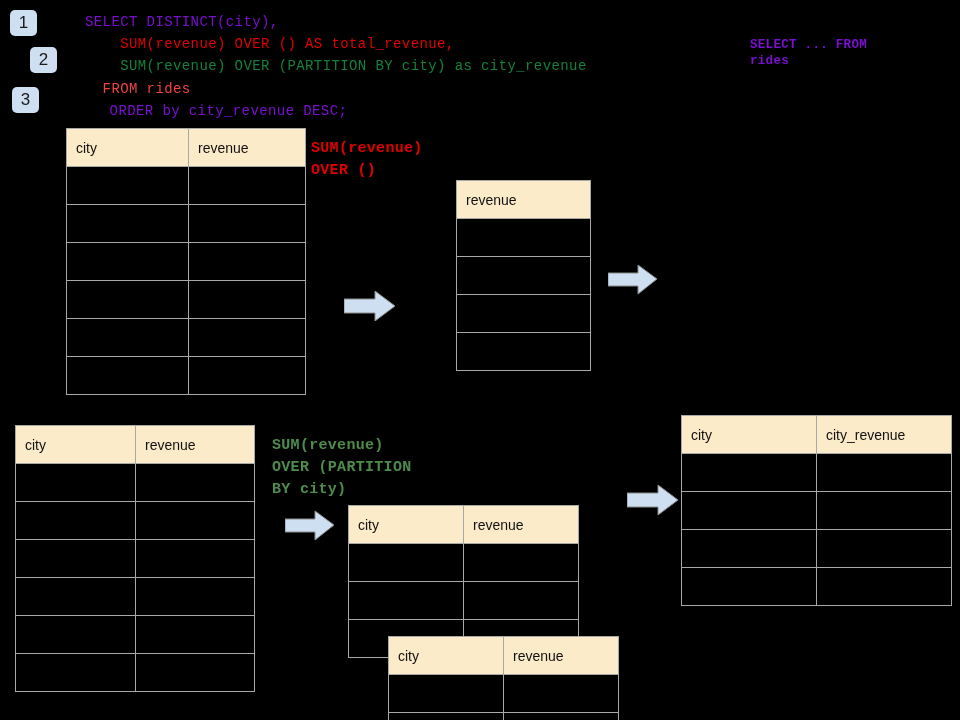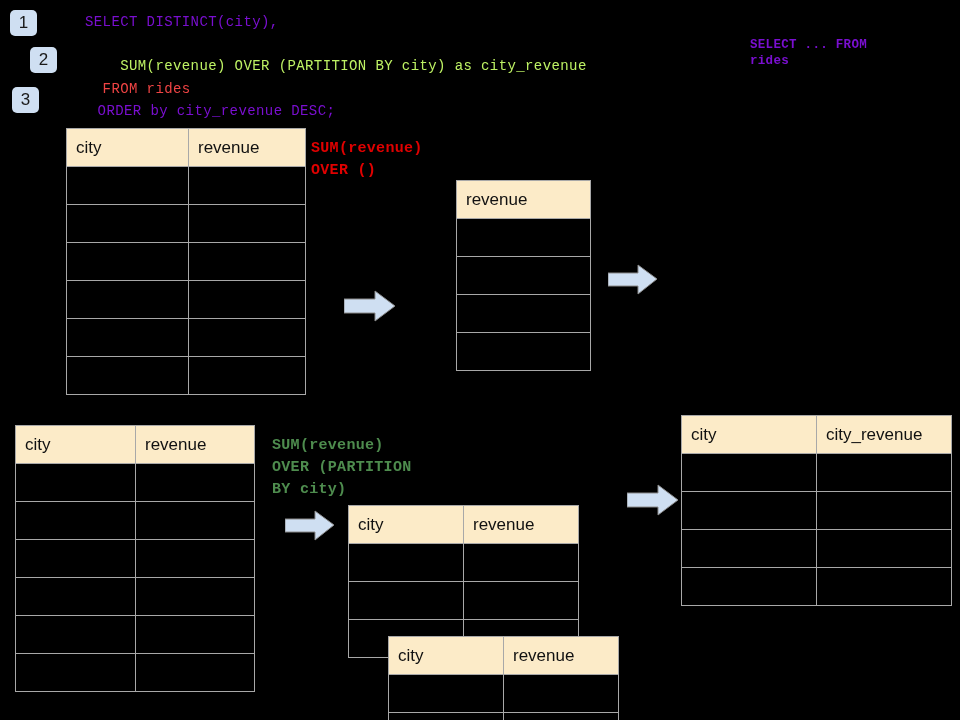--- a/index.html
+++ b/index.html
@@ -42,21 +42,21 @@
     position: absolute;
     font-family: "Liberation Mono", "DejaVu Sans Mono", monospace;
     font-weight: normal;
     font-size: 14px;
     line-height: 21.5px;
     white-space: pre;
     letter-spacing: 0.4px;
   }
   .sql-l1 { color: #7a0fd0; }
   .sql-l2 { color: #e00000; }
-  .sql-l3 { color: #bef264; }
+  .sql-l3 { color: #15803d; }
   .sql-l4 { color: #ef4444; }
   .sql-l5 { color: #7a0fd0; }
 
   .sidenote {
     position: absolute;
     font-family: "Liberation Mono", "DejaVu Sans Mono", monospace;
     font-weight: bold;
     font-size: 12.5px;
     line-height: 16px;
     color: #7a0fd0;
@@ -89,21 +89,21 @@
     margin: 0;
     background: #000000;
     height: 38px;
     box-sizing: border-box;
   }
   .tbl th {
     background: #fcebc8;
     color: #111111;
     font-family: "Liberation Sans", sans-serif;
     font-weight: normal;
-    font-size: 17px;
+    font-size: 14px;
     text-align: left;
     padding-left: 9px;
     height: 38px;
   }
 
   
   .arrow {
     position: absolute;
     display: block;
   }
@@ -111,23 +111,24 @@
 </head>
 <body>
 
 <div id="stage">
 
   <div class="badge" style="left:10px; top:10px;">1</div>
   <div class="badge" style="left:30px; top:47px;">2</div>
   <div class="badge" style="left:12px; top:87px;">3</div>
 
   <div class="sql sql-l1" style="left:85px; top:12px;">SELECT DISTINCT(city),</div>
+  <div class="sql sql-l2" style="left:85px; top:34px;">    SUM(revenue) OVER () AS total_revenue,</div>
   <div class="sql sql-l3" style="left:85px; top:56px;">    SUM(revenue) OVER (PARTITION BY city) as city_revenue</div>
   <div class="sql sql-l4" style="left:85px; top:79px;">  FROM rides</div>
-  <div class="sql sql-l5" style="left:80px; top:101px;">  ORDER by city_revenue DESC;</div>
+  <div class="sql sql-l5" style="left:92px; top:101px;">  ORDER by city_revenue DESC;</div>
 
   <div class="sidenote" style="left:750px; top:37px;">SELECT ... FROM
 rides</div>
 
   <div class="annot annot-red" style="left:311px; top:138px;">SUM(revenue)
 OVER ()</div>
 
   <div class="annot annot-green" style="left:272px; top:435px;">SUM(revenue)
 OVER (PARTITION
 BY city)</div>

